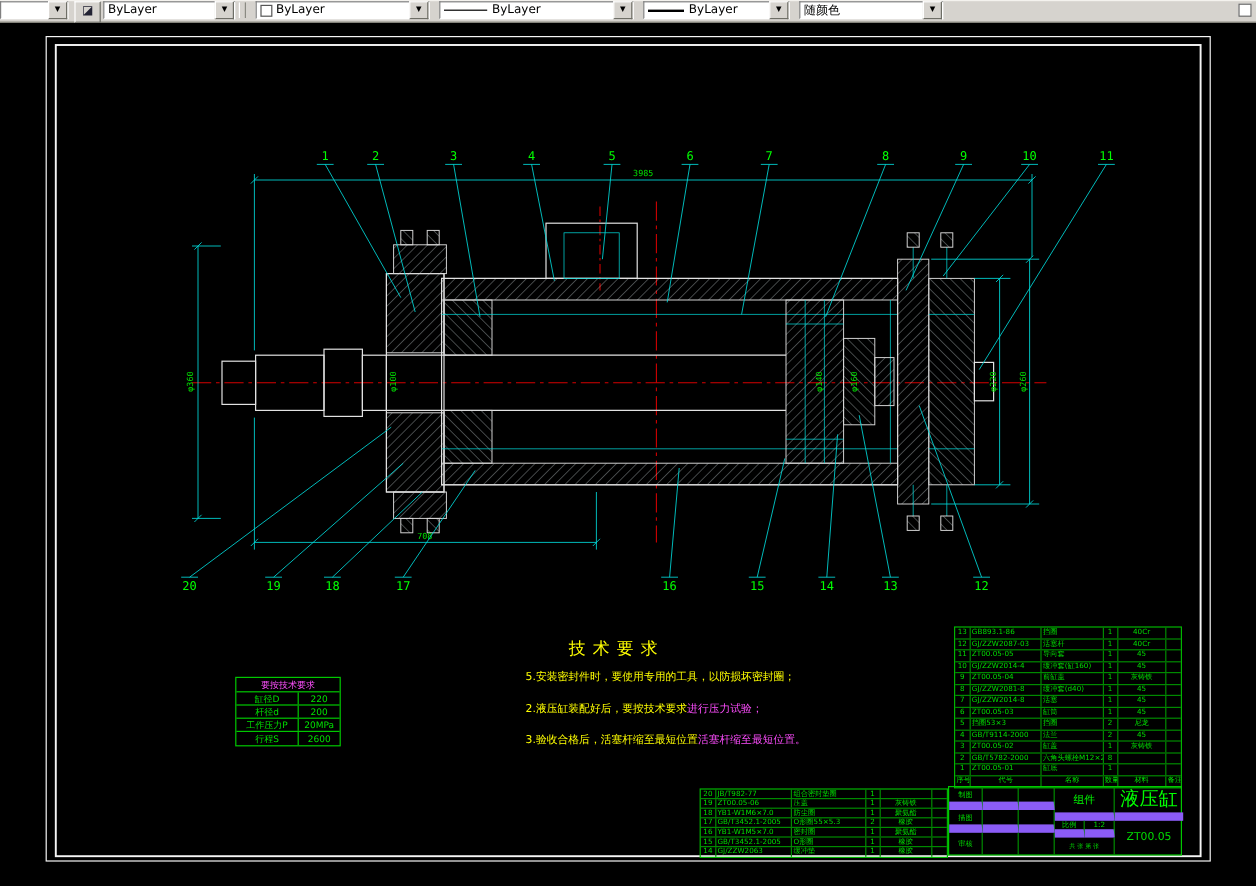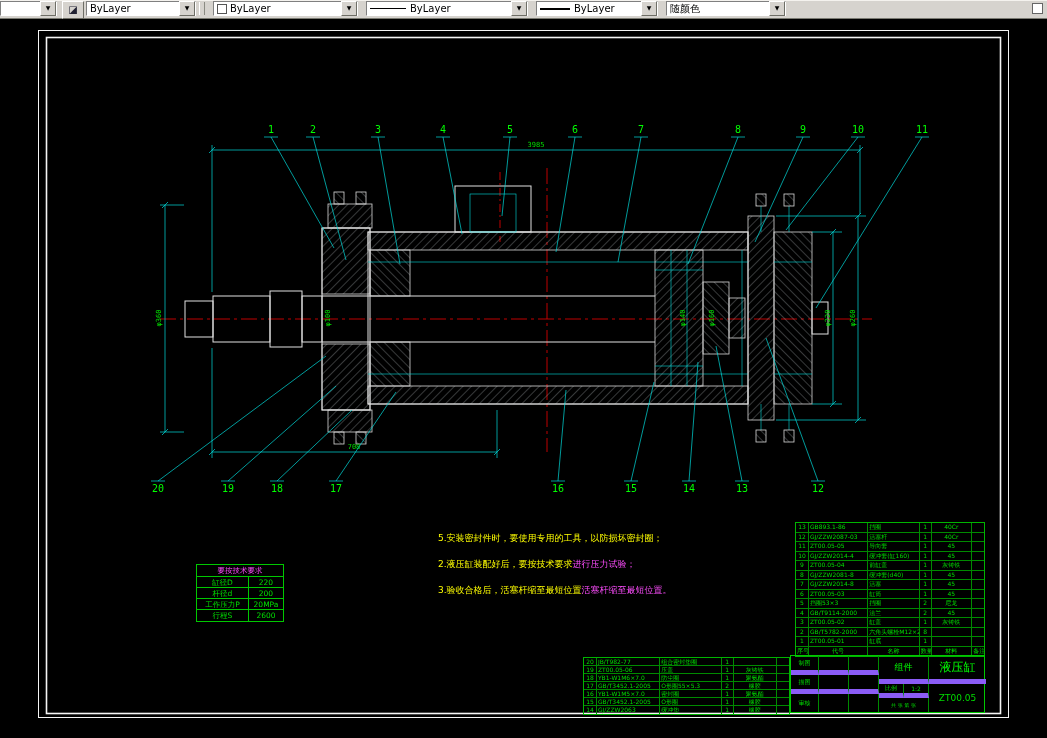--- a/index.html
+++ b/index.html
@@ -66,21 +66,21 @@
     font-size:6px;z-index:5;background:transparent;}
   .bom-row{display:flex;border-bottom:1px solid #008a00;box-sizing:border-box;}
   .bom-row:last-child{border-bottom:none;}
   .bom-cell{border-right:1px solid #008a00;box-sizing:border-box;overflow:hidden;
     white-space:nowrap;text-align:center;padding:0 1px;}
   .bom-cell:last-child{border-right:none;}
   .bom-header .bom-cell{color:#00e000;}
   .titleblock{position:absolute;left:790px;top:655px;width:195px;height:58px;
     border:1px solid #00c800;box-sizing:border-box;color:#00dc00;z-index:5;}
   .tb-cell{position:absolute;box-sizing:border-box;border-right:1px solid #008a00;
-    border-bottom:5px solid #8b5cf6;font-size:6px;display:flex;align-items:center;
+    border-bottom:7px solid #8b5cf6;font-size:6px;display:flex;align-items:center;
     justify-content:center;overflow:hidden;white-space:nowrap;}
 </style>
 </head>
 <body>
 
 <div class="toolbar">
   <div class="combo" style="left:0;width:57px;">
     <span class="combo-text"></span>
     <span class="combo-btn">▼</span>
   </div>
@@ -284,20 +284,21 @@
       <line x1="742" y1="481" x2="716" y2="346" class="leader"></line>
       <line x1="735" y1="481" x2="749" y2="481" class="leader"></line>
       <text x="742" y="492" class="balloon">13</text>
       <line x1="818" y1="481" x2="766" y2="338" class="leader"></line>
       <line x1="811" y1="481" x2="825" y2="481" class="leader"></line>
       <text x="818" y="492" class="balloon">12</text>
     </g>
 </svg>
 
 <div class="techreq">
+  <div class="tr-title">技术要求</div>
   <div class="tr-item">
     <span>5.安装密封件时，要使用专用的工具，以防损坏密封圈；</span><span class="hl"></span>
   </div>
   <div class="tr-item">
     <span>2.液压缸装配好后，要按技术要求</span><span class="hl">进行压力试验；</span>
   </div>
   <div class="tr-item">
     <span>3.验收合格后，活塞杆缩至最短位置</span><span class="hl">活塞杆缩至最短位置。</span>
   </div>
 </div>
@@ -502,15 +503,15 @@
   <div class="tb-cell" style="left:0;top:19px;width:28px;height:19px;">描图</div>
   <div class="tb-cell" style="left:28px;top:19px;width:30px;height:19px;"></div>
   <div class="tb-cell" style="left:58px;top:19px;width:30px;height:19px;"></div>
   <div class="tb-cell" style="left:0;top:38px;width:28px;height:18px;border-bottom:none;">审核</div>
   <div class="tb-cell" style="left:28px;top:38px;width:30px;height:18px;border-bottom:none;"></div>
   <div class="tb-cell" style="left:58px;top:38px;width:30px;height:18px;border-bottom:none;"></div>
   <div class="tb-cell" style="left:88px;top:0;width:50px;height:28px;font-size:9px;color:#00ff00;">组件</div>
   <div class="tb-cell" style="left:88px;top:28px;width:25px;height:14px;">比例</div>
   <div class="tb-cell" style="left:113px;top:28px;width:25px;height:14px;">1:2</div>
   <div class="tb-cell" style="left:88px;top:42px;width:50px;height:14px;border-bottom:none;font-size:5px;">共 张 第 张</div>
-  <div class="tb-cell" style="left:138px;top:0;width:57px;height:28px;border-right:none;font-size:12px;color:#00ff00;">液压缸</div>
+  <div class="tb-cell" style="left:138px;top:0;width:57px;height:28px;border-right:none;font-size:16px;color:#00ff00;">液压缸</div>
   <div class="tb-cell" style="left:138px;top:28px;width:57px;height:28px;border-right:none;border-bottom:none;font-size:9px;">ZT00.05</div>
 </div>
 
 </body></html>

